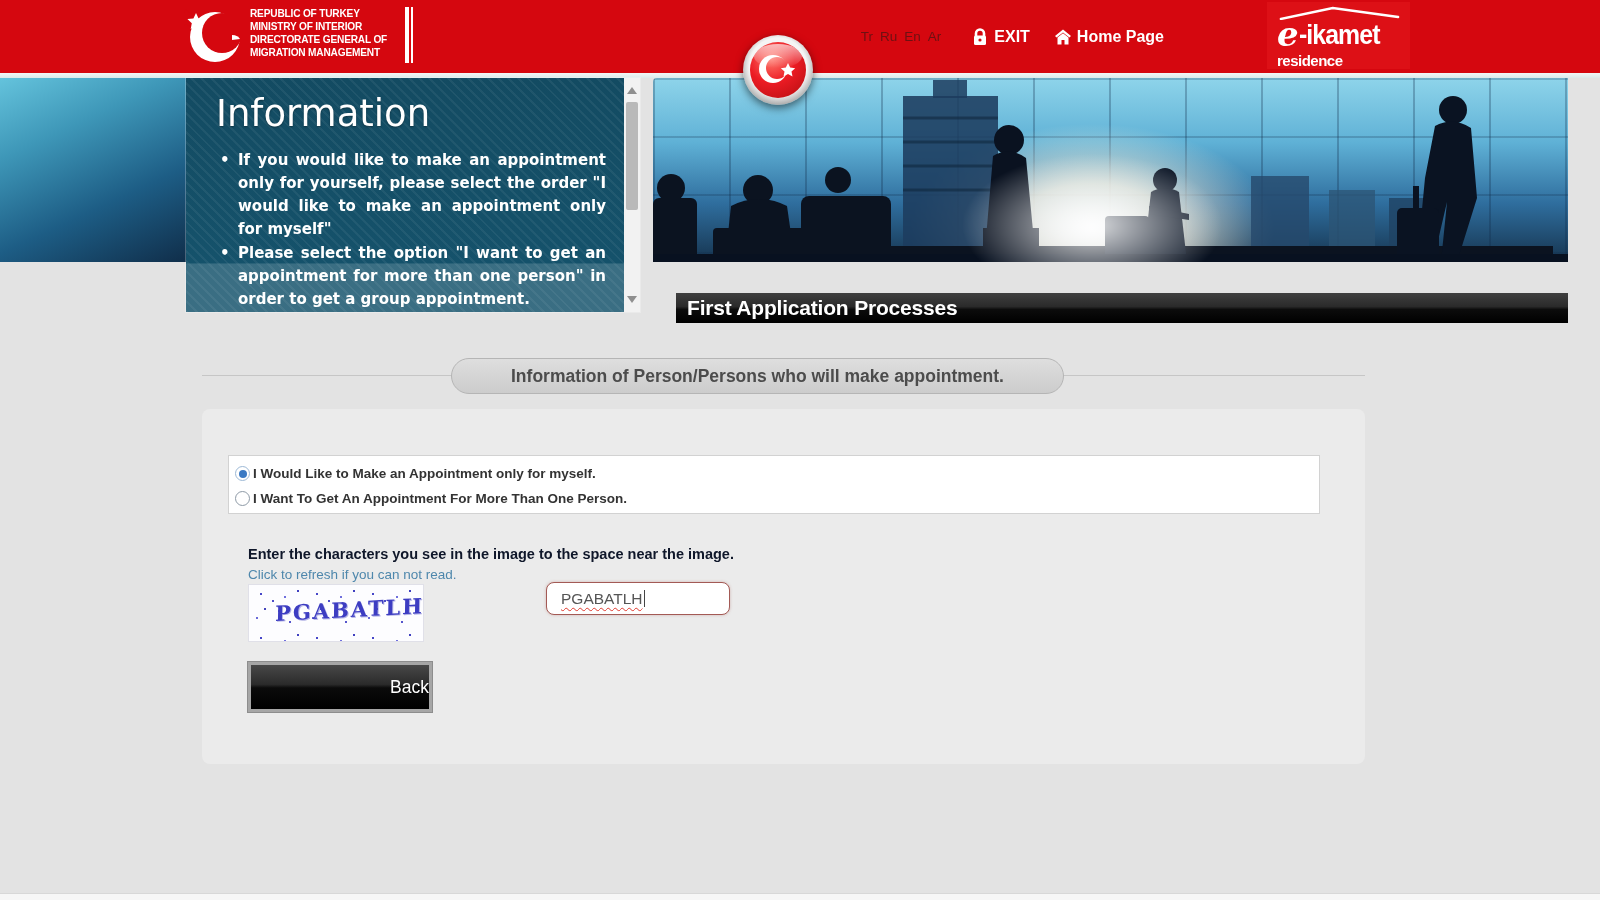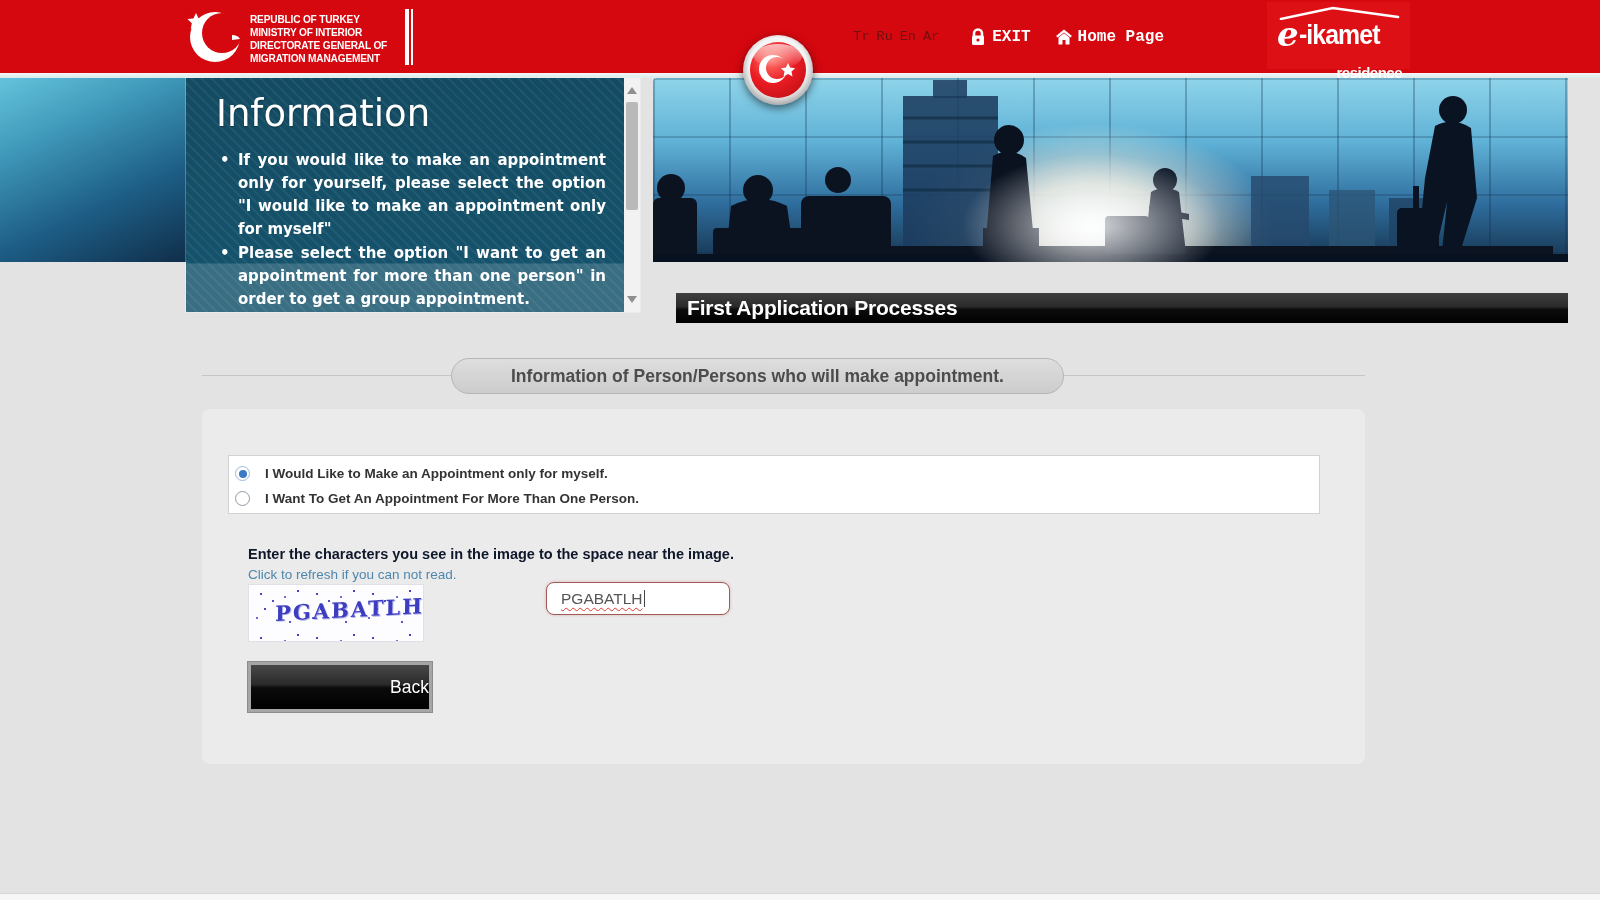--- a/index.html
+++ b/index.html
@@ -2,21 +2,21 @@
 <html><head>
 <meta charset="utf-8">
 <style>
   * { margin:0; padding:0; box-sizing:border-box; }
   html,body { width:1600px; height:900px; font-family:"Liberation Sans", sans-serif; background:#e3e3e3; overflow:hidden; }
 
   
   .header { position:relative; width:1600px; height:73px; background:#d5070f; z-index:30; }
   .sep-line { width:1600px; height:5px; background:linear-gradient(#f2f7f7,#dce9ea); }
 
-  .logo-wrap { position:absolute; left:184px; top:7px; display:flex; align-items:flex-end; }
+  .logo-wrap { position:absolute; left:184px; top:7px; display:flex; align-items:flex-start; }
   .crescent-svg { width:62px; height:58px; }
   .ministry-text { margin-left:4px; color:#fff; font-weight:bold; font-size:11px; line-height:13px; letter-spacing:-0.2px; }
   .ministry-text div { white-space:nowrap; transform:scaleX(0.92); transform-origin:left; }
   .logo-bars { width:8px; height:56px; margin-left:6px; border-left:4px solid #fff; border-right:2px solid #fff; }
 
   .flag-btn { position:absolute; left:743px; top:35px; width:70px; height:70px; border-radius:50%;
     background:radial-gradient(circle at 50% 45%, #f5f5f5 55%, #9a9a9a 78%, #d9d9d9 100%);
     box-shadow:0 3px 8px rgba(0,0,0,.55); z-index:40; display:flex; align-items:center; justify-content:center; }
   .flag-inner { width:56px; height:56px; border-radius:50%; position:relative; overflow:hidden;
     background:radial-gradient(circle at 38% 30%, #ff7a6e 0%, #ec1c24 45%, #b30d10 100%); }
@@ -29,21 +29,21 @@
   .langs span { cursor:pointer; }
   .hdr-link { display:flex; gap:5px; color:#fff; font-weight:bold; font-size:16px; cursor:pointer; }
   .hdr-icon { width:18px; height:18px; }
 
   .brand-box { position:absolute; right:190px; top:2px; width:143px; height:67px; background:#dd1016;
     color:#fff; padding:4px 8px 0 10px; }
   .brand-roof { width:100%; height:14px; }
   .brand-line { display:flex; align-items:flex-end; margin-top:-4px; }
   .brand-e { font-family:"DejaVu Serif", serif; font-style:italic; font-weight:bold; font-size:34px; line-height:28px; }
   .brand-rest { font-size:27px; font-weight:bold; letter-spacing:-1px; line-height:26px; transform:scaleX(.92); transform-origin:left; }
-  .brand-sub { text-align:right; font-weight:bold; font-size:15px; letter-spacing:-0.5px; margin-top:16px; }
+  .brand-sub { text-align:left; font-weight:bold; font-size:15px; letter-spacing:-0.5px; margin-top:4px; }
 
   
   .banner-row { position:relative; width:1600px; height:211px; }
   .banner-left { position:absolute; left:0; top:0; width:186px; height:184px;
     background:linear-gradient(155deg, #64c3dc 0%, #3e97b8 30%, #1d5d85 65%, #102e4a 100%); }
 
   .banner-photo { position:absolute; left:653px; top:0; width:915px; height:184px; overflow:hidden; border-radius:4px 0 0 0;
     background:
       radial-gradient(ellipse 260px 150px at 48% 82%, rgba(255,255,255,.95) 0%, rgba(255,244,220,.75) 30%, rgba(255,240,210,0) 70%),
       repeating-linear-gradient(90deg, rgba(15,40,70,.28) 0 2px, rgba(0,0,0,0) 2px 76px),
@@ -85,21 +85,21 @@
     text-align:center; line-height:34px; color:#4c4c4c; font-weight:bold; font-size:17.5px; }
 
   
   .main-panel { position:relative; margin:15px 0 0 202px; width:1163px; height:355px; background:#ebebeb; border-radius:8px; }
 
   .options-box { position:absolute; left:26px; top:46px; width:1092px; height:59px; background:#fff; border:1px solid #d2d2d2; padding:5px 0 0 6px; }
   .option-row { display:flex; align-items:center; height:25px; }
   .radio { width:15px; height:15px; border-radius:50%; background:#fff; border:1px solid #8e9aa6; position:relative; flex:0 0 15px; cursor:pointer; }
   .radio.selected { border-color:#9db9d6; }
   .radio.selected::after { content:""; position:absolute; left:2.5px; top:2.5px; width:8px; height:8px; border-radius:50%; background:#3a79c3; }
-  .option-label { margin-left:15px; font-size:13.5px; font-weight:bold; color:#333; }
+  .option-label { margin-left:3px; font-size:13.5px; font-weight:bold; color:#333; }
 
   .captcha-instruction { position:absolute; left:46px; top:137px; color:#0f172a; font-weight:bold; font-size:14.5px; }
   .captcha-refresh { position:absolute; left:46px; top:158px; color:#4e87ac; font-size:13.5px; cursor:pointer; }
 
   .captcha-img { position:absolute; left:46px; top:175px; width:176px; height:58px; background:#fdfdff; border:1px solid #e0e0e8; overflow:hidden; cursor:pointer;
     background-image:
       radial-gradient(circle 1.3px at 12px 9px,  #4747c8 98%, transparent),
       radial-gradient(circle 1.1px at 30px 26px, #5b5bd0 98%, transparent),
       radial-gradient(circle 1.4px at 49px 6px,  #4040c0 98%, transparent),
       radial-gradient(circle 1.0px at 8px 33px,  #6a6ad8 98%, transparent),
@@ -145,21 +145,21 @@
     </svg>
     <div class="ministry-text">
       <div>REPUBLIC OF TURKEY</div>
       <div>MINISTRY OF INTERIOR</div>
       <div>DIRECTORATE GENERAL OF</div>
       <div>MIGRATION MANAGEMENT</div>
     </div>
     <div class="logo-bars"></div>
   </div>
 
-  <div class="header-right" style="right:436px;font-family:Liberation Mono, monospace;">
+  <div class="header-right" style="right:436px;">
     <div class="langs">
       <span>Tr</span>
       <span>Ru</span>
       <span>En</span>
       <span>Ar</span>
     </div>
     <div class="hdr-link">
       <svg class="hdr-icon" viewBox="0 0 18 18">
         <path d="M5 8 V5.5 a4 4 0 0 1 8 0 V8" fill="none" stroke="#fff" stroke-width="2.6"></path>
         <rect x="3" y="7.5" width="12" height="9.5" rx="1.5" fill="#fff"></rect>
@@ -257,21 +257,21 @@
 
       <rect x="0" y="176" width="915" height="8" fill="#081120"></rect>
     </svg>
     <div class="banner-glow"></div>
   </div>
 
   <div class="info-panel">
     <div class="info-content">
       <div class="info-title">Information</div>
       <ul class="info-list">
-        <li>If you would like to make an appointment only for yourself, please select the option "I would like to make an appointment only for myself"</li>
+        <li>If you would like to make an appointment only for yourself, please select the order "I would like to make an appointment only for myself"</li>
         <li>Please select the option "I want to get an appointment for more than one person" in order to get a group appointment.</li>
 
       </ul>
     </div>
     <div class="info-scrollbar">
       <div class="sb-arrow sb-up"></div>
       <div class="sb-thumb"></div>
       <div class="sb-arrow sb-down"></div>
     </div>
   </div>

